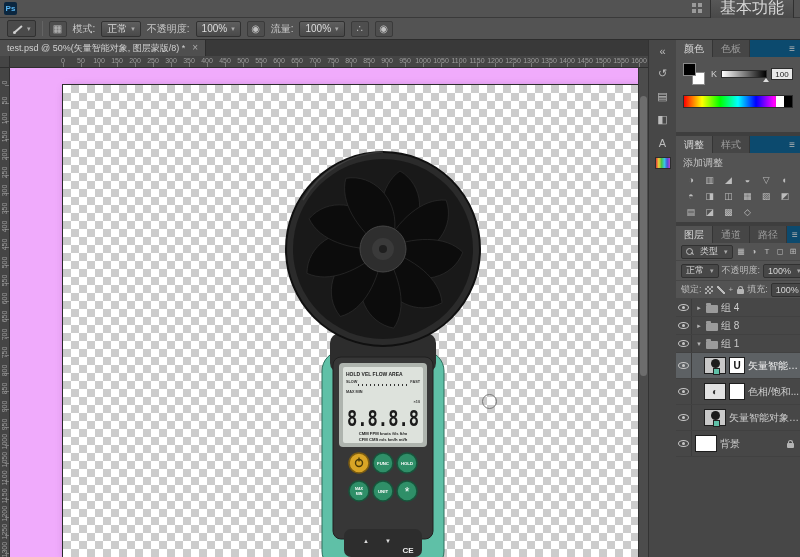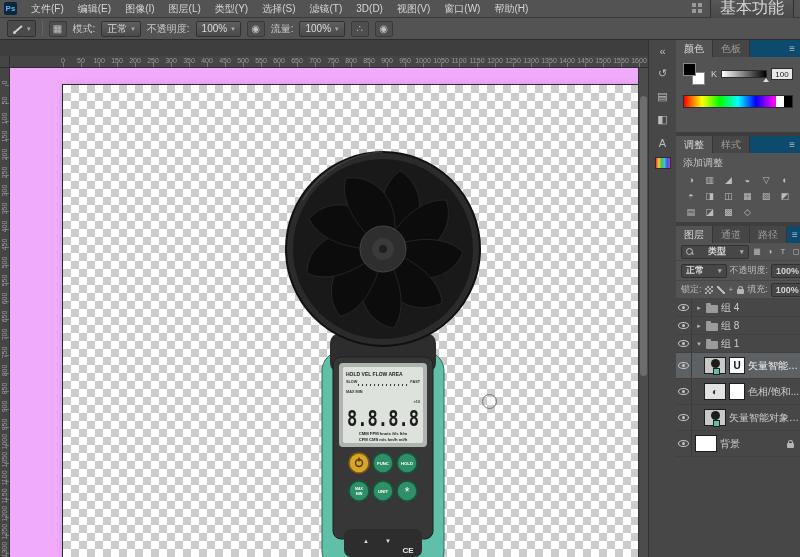--- a/index.html
+++ b/index.html
@@ -134,23 +134,23 @@
   .adj-grid { display:grid; grid-template-columns:repeat(6,1fr); gap:1px 1px; padding:0 6px; }
   .adj-icon { height:15px; display:flex; align-items:center; justify-content:center;
     font-size:9px; color:#bdbdbd; }
   
   .panel-layers { flex:1; display:flex; flex-direction:column; }
   .lp-row { display:flex; align-items:center; gap:3px; padding:0 5px;
     border-bottom:1px solid #474747; background:#535353; }
   .lp-row.filter { height:18px; }
   .lp-row.blend { height:20px; }
   .lp-row.lock { height:18px; }
-  .mini-combo { display:inline-flex; align-items:center; gap:14px;
+  .mini-combo { display:inline-flex; align-items:center; gap:6px;
     background:#474747; border:1px solid #313131; border-radius:2px;
-    height:14px; padding:0 4px; font-size:9px; color:#d6d6d6; white-space:nowrap;font-weight:bold; }
+    height:14px; padding:0 4px; font-size:9px; color:#d6d6d6; white-space:nowrap; }
   .lp-label { font-size:9px; color:#bcbcbc; white-space:nowrap; }
   .mag { position:relative; width:8px; height:8px; flex:none; }
   .mag::before { content:""; position:absolute; left:0; top:0; width:5px; height:5px;
     border:1px solid #bbbbbb; border-radius:50%; }
   .mag::after { content:""; position:absolute; left:5px; top:5px; width:3px; height:1px;
     background:#bbbbbb; transform:rotate(45deg); }
   .filter-icons { display:flex; gap:2px; }
   .filter-icon { width:11px; height:13px; display:flex; align-items:center;
     justify-content:center; font-size:8px; color:#bdbdbd; }
   .filter-toggle { margin-left:auto; width:8px; height:10px; background:#6b6b6b;
@@ -212,33 +212,20 @@
     text-anchor:middle; }
   .arrow-glyph { font:6px "Liberation Sans",sans-serif; fill:#dddddd; text-anchor:middle; }
 </style>
 </head>
 <body>
 
 <div class="app">
 
   <header class="menubar">
     <div class="ps-logo">Ps</div>
-    <nav class="menu-items">
-        <span class="menu-item">文件(F)</span>
-        <span class="menu-item">编辑(E)</span>
-        <span class="menu-item">图像(I)</span>
-        <span class="menu-item">图层(L)</span>
-        <span class="menu-item">类型(Y)</span>
-        <span class="menu-item">选择(S)</span>
-        <span class="menu-item">滤镜(T)</span>
-        <span class="menu-item">3D(D)</span>
-        <span class="menu-item">视图(V)</span>
-        <span class="menu-item">窗口(W)</span>
-        <span class="menu-item">帮助(H)</span>
-      </nav>
     <div class="mb-spacer"></div>
     <div class="ws-icon"></div>
     <button class="ws-btn">基本功能</button>
   </header>
 
   <div class="optionsbar">
     <div class="tool-chip">
       <span class="brush-glyph"></span>
       <span class="dd">▾</span>
     </div>
@@ -257,20 +244,26 @@
     <div class="ob-icon">◉</div>
     <span class="ob-label">流量:</span>
     <div class="combo">
       <span>100%</span>
       <span class="dd">▾</span>
     </div>
     <div class="ob-icon">∴</div>
     <div class="ob-icon">◉</div>
   </div>
 
+  <div class="tabrow">
+    <div class="doc-tab">
+      <span>test.psd @ 50%(矢量智能对象, 图层蒙版/8) *</span>
+      <span class="tab-close">×</span>
+    </div>
+  </div>
 
   <div class="hruler">
     <div class="hticks"></div>
     <div class="hnums">
         <span class="hnum" style="left: 63px;">0</span>
         <span class="hnum" style="left: 81px;">50</span>
         <span class="hnum" style="left: 99px;">100</span>
         <span class="hnum" style="left: 117px;">150</span>
         <span class="hnum" style="left: 135px;">200</span>
         <span class="hnum" style="left: 153px;">250</span>

